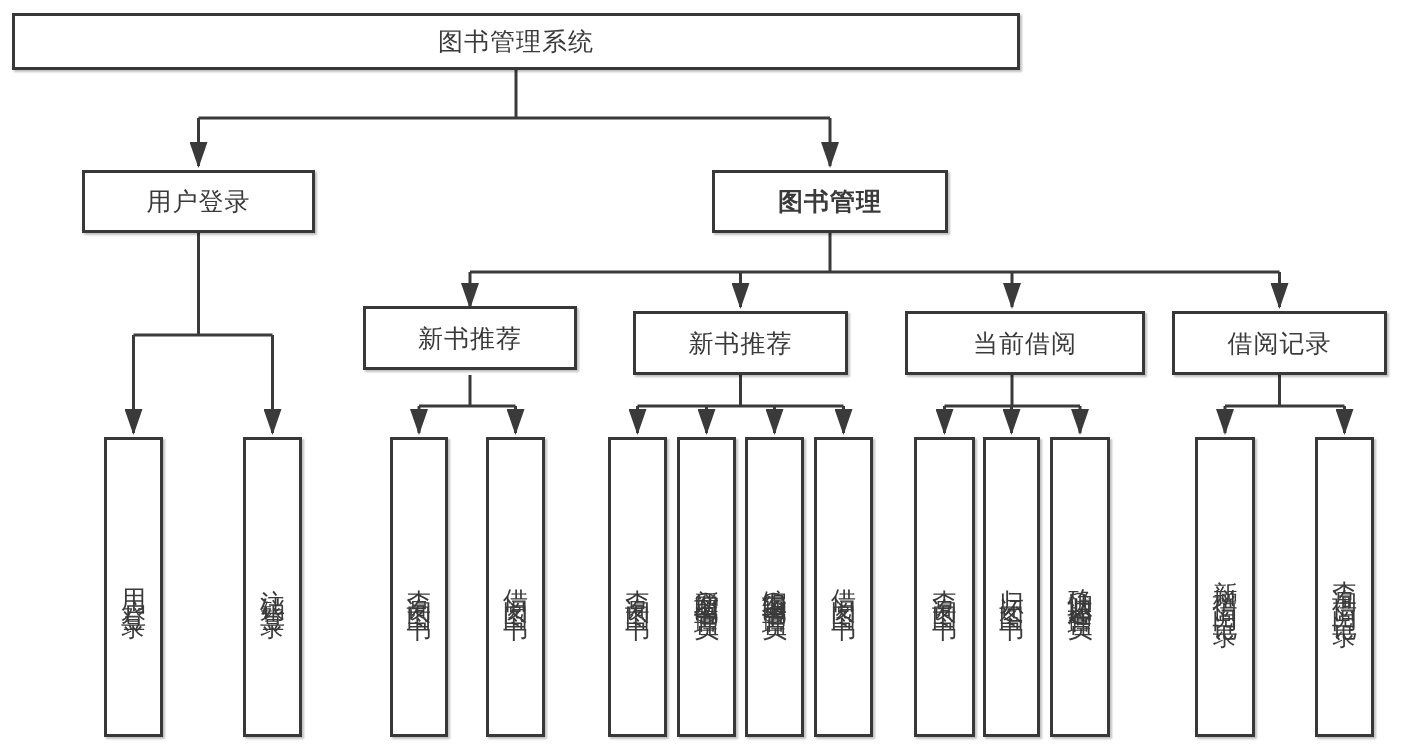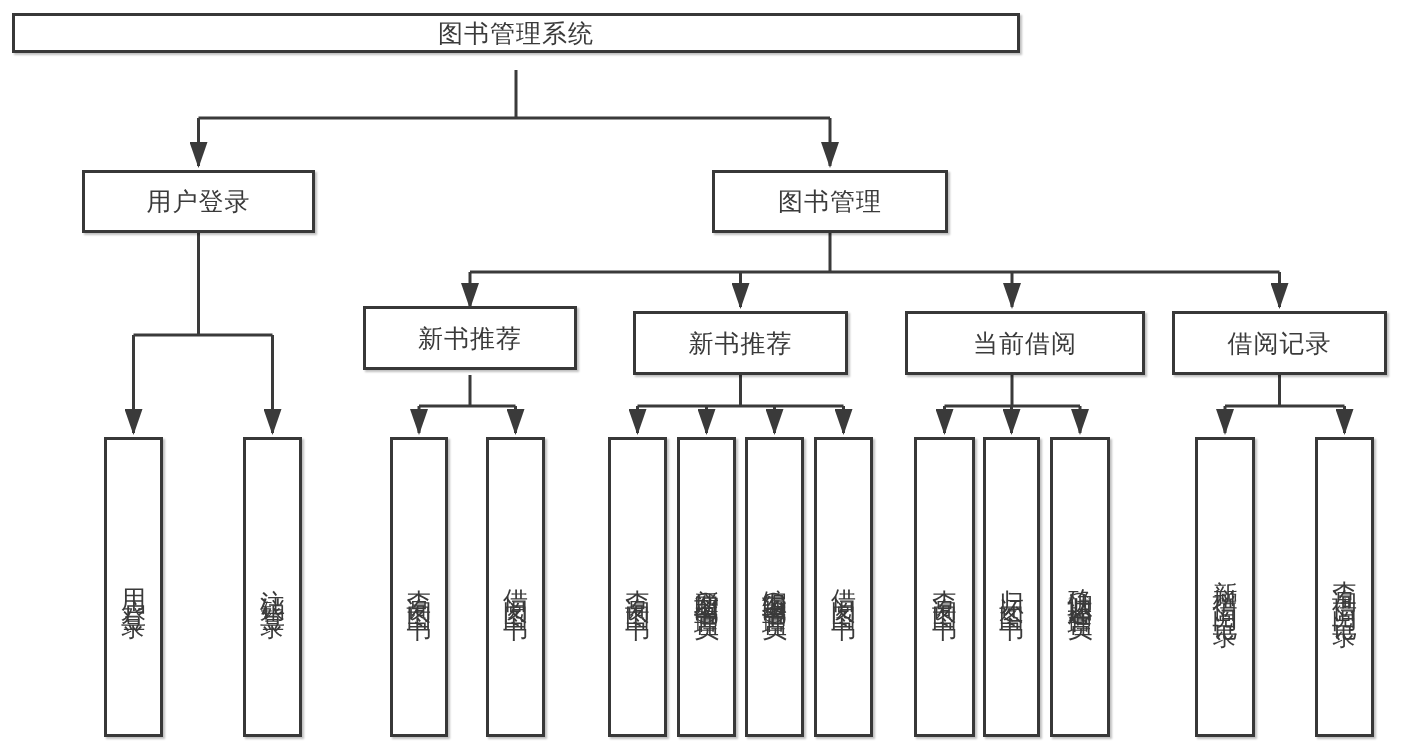--- a/index.html
+++ b/index.html
@@ -114,28 +114,28 @@
     <path class="connector" d="M1012,375 V406 M944.5,406 H1080"></path>
     <path class="connector" d="M944.5,406 V433" marker-end="url(#arrow)"></path>
     <path class="connector" d="M1011.5,406 V433" marker-end="url(#arrow)"></path>
     <path class="connector" d="M1080,406 V433" marker-end="url(#arrow)"></path>
 
     <path class="connector" d="M1279.5,375 V406 M1225,406 H1344.5"></path>
     <path class="connector" d="M1225,406 V433" marker-end="url(#arrow)"></path>
     <path class="connector" d="M1344.5,406 V433" marker-end="url(#arrow)"></path>
   </svg>
 
-  <div class="node" style="left:12px; top:13px; width:1008px; height:40px;">
+  <div class="node" style="left:12px; top:13px; width:1008px; height:57px;">
     <span class="label">图书管理系统</span>
   </div>
 
   <div class="node" style="left:82px; top:170px; width:233px; height:63px;">
     <span class="label">用户登录</span>
   </div>
-  <div class="node" style="left:712px; top:170px; width:236px; height:63px;">
+  <div class="node" style="left:712px; top:170px; width:236px; height:63px;font-weight:bold;">
     <span class="label">图书管理</span>
   </div>
 
   <div class="node" style="left:363px; top:306px; width:214px; height:64px;">
     <span class="label">新书推荐</span>
   </div>
   <div class="node" style="left:633px; top:311px; width:215px; height:64px;">
     <span class="label">新书推荐</span>
   </div>
   <div class="node" style="left:905px; top:311px; width:240px; height:64px;">

